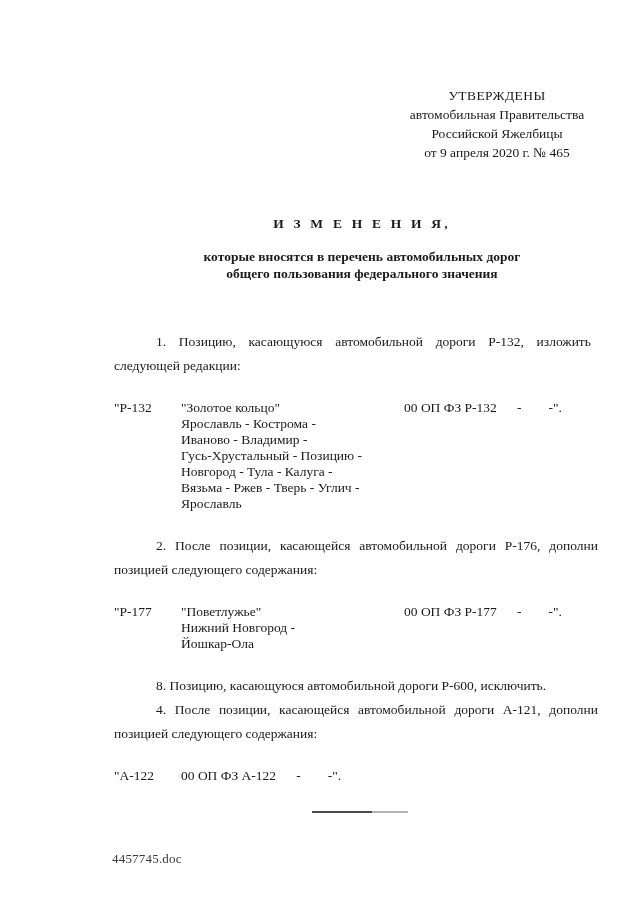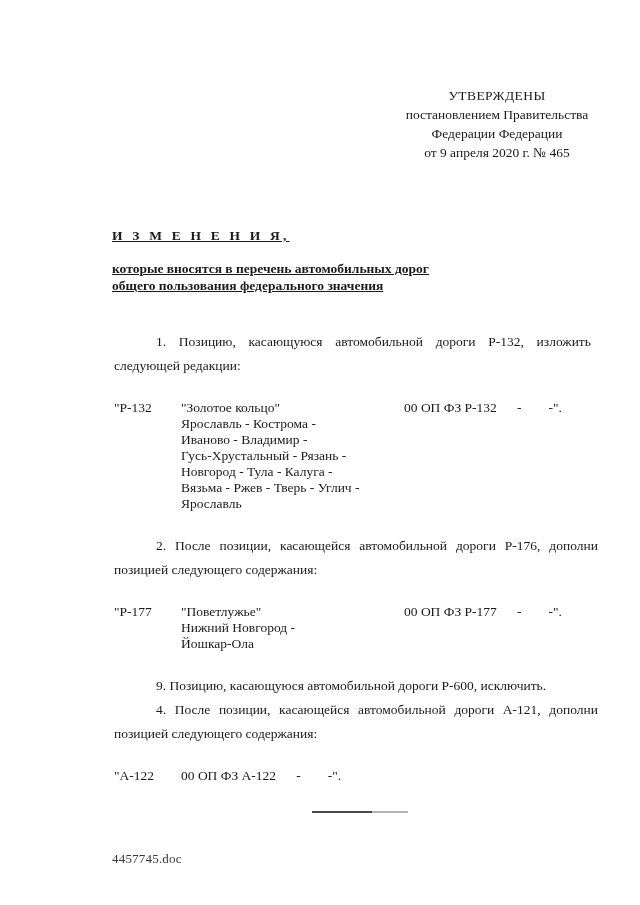--- a/index.html
+++ b/index.html
@@ -29,23 +29,23 @@
     text-align: center;
     font-size: 13.5px;
     line-height: 19px;
   }
   .approval .line1 { letter-spacing: 0.4px; }
 
   
   .title-block {
     position: absolute;
     left: 70px;
-    top: 228px;
+    top: 216px;
     width: 500px;
-    text-decoration: underline;
+    text-align: center;
   }
   .doc-title {
     font-size: 13.5px;
     font-weight: bold;
     letter-spacing: 3.2px;
     margin-bottom: 16px;
   }
   .doc-subtitle {
     font-size: 13.5px;
     font-weight: bold;
@@ -117,22 +117,22 @@
     letter-spacing: 0.2px;
   }
 </style>
 </head>
 <body>
 
 <div class="page">
 
   <div class="approval">
     <div class="line1">УТВЕРЖДЕНЫ</div>
-    <div>постановлением Правительства</div>
-    <div>Федерации Федерации</div>
+    <div>автомобильная Правительства</div>
+    <div>Российской Яжелбицы</div>
     <div>от 9 апреля 2020 г.  №  465</div>
   </div>
 
   <div class="title-block">
     <div class="doc-title">И З М Е Н Е Н И Я,</div>
     <div class="doc-subtitle">
       <div>которые вносятся в перечень автомобильных дорог</div>
       <div>общего пользования федерального значения</div>
     </div>
   </div>
@@ -143,21 +143,21 @@
 
     <div class="gap-22"></div>
 
     <div class="entry">
       <div class="entry-row">
         <div class="col-code">"Р-132</div>
         <div class="col-name">
           <span class="name-line">"Золотое кольцо"</span>
           <span class="name-line">Ярославль - Кострома -</span>
           <span class="name-line">Иваново - Владимир -</span>
-          <span class="name-line">Гусь-Хрустальный - Рязань -</span>
+          <span class="name-line">Гусь-Хрустальный - Позицию -</span>
           <span class="name-line">Новгород - Тула - Калуга -</span>
           <span class="name-line">Вязьма - Ржев - Тверь - Углич -</span>
           <span class="name-line">Ярославль</span>
         </div>
         <div class="col-reg">00 ОП ФЗ Р-132      -        -".</div>
       </div>
     </div>
 
     <div class="gap-22"></div>
 
@@ -172,21 +172,21 @@
           <span class="name-line">"Поветлужье"</span>
           <span class="name-line">Нижний Новгород -</span>
           <span class="name-line">Йошкар-Ола</span>
         </div>
         <div class="col-reg">00 ОП ФЗ Р-177      -        -".</div>
       </div>
     </div>
 
     <div class="gap-22"></div>
 
-    <p class="para nojust">9. Позицию, касающуюся автомобильной дороги Р-600, исключить.</p>
+    <p class="para nojust">8. Позицию, касающуюся автомобильной дороги Р-600, исключить.</p>
     <p class="para">4. После позиции, касающейся автомобильной дороги А-121, дополнить позицией следующего содержания:</p>
 
     <div class="gap-22"></div>
 
     <div class="entry">
       <div class="entry-row">
         <div class="col-code">"А-122</div>
         <div class="col-reg">00 ОП ФЗ А-122      -        -".</div>
       </div>
     </div>

